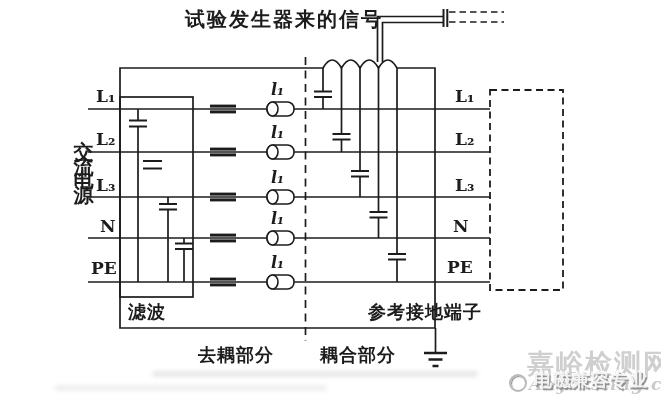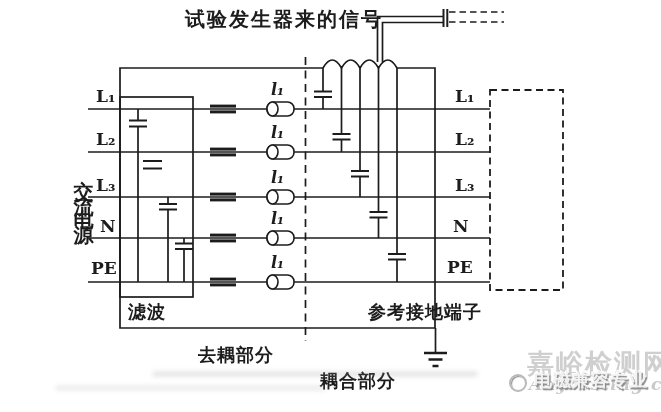--- a/index.html
+++ b/index.html
@@ -1,20 +1,20 @@
 <!DOCTYPE html>
 <html><head>
 <meta charset="utf-8">
 <style>
   html,body{margin:0;padding:0;background:#ffffff;}
   #stage{
     position:relative;width:661px;height:412px;background:#ffffff;
     font-family:"DejaVu Serif","Liberation Serif",serif;color:#1c1c1c;overflow:hidden;
   }
-  .txt{position:absolute;white-space:nowrap;line-height:1.1;text-align:center;}
+  .txt{position:absolute;white-space:nowrap;line-height:1.1;}
   .title{font-size:20px;font-weight:600;letter-spacing:2px;}
   .ac-label{
     font-size:20px;font-weight:600;writing-mode:vertical-rl;text-orientation:upright;
     letter-spacing:15px;
   }
   .line-label{font-size:17px;font-weight:600;}
   .bead-label{font-size:16px;font-style:italic;font-weight:600;}
   .row-label{font-size:18px;font-weight:700;letter-spacing:1px;}
   .caption{font-size:19px;font-weight:600;letter-spacing:1px;}
   .caption .num{color:#3a66cc;padding:0 4px;}
@@ -159,21 +159,21 @@
   <div class="txt bead-label" style="left:271px;top:81px;">l₁</div>
   <div class="txt bead-label" style="left:271px;top:124px;">l₁</div>
   <div class="txt bead-label" style="left:271px;top:169px;">l₁</div>
   <div class="txt bead-label" style="left:271px;top:210px;">l₁</div>
   <div class="txt bead-label" style="left:271px;top:254px;">l₁</div>
 
   <div class="txt row-label" style="left:128px;top:302px;">滤波</div>
   <div class="txt row-label" style="left:198px;top:345px;">去耦部分</div>
 
   <div class="txt row-label" style="left:368px;top:302px;">参考接地端子</div>
-  <div class="txt row-label" style="left:320px;top:345px;margin-top:26px;">耦合部分</div>
+  <div class="txt row-label" style="left:320px;top:345px;">耦合部分</div>
 
 
   <div class="smudge" style="left:152px;top:371px;width:326px;height:6px;"></div>
   <div class="smudge" style="left:55px;top:385px;width:272px;height:6px;opacity:.7;"></div>
 
   <div>
     <div class="txt wm-site" style="left:527px;top:349px;">嘉峪检测网</div>
     <div class="txt wm-domain" style="left:529px;top:375px;">AnyTesting.com</div>
     <div class="wm-ring" style="left:509px;top:374px;"></div>
     <div class="txt wm-overlay" style="left:534px;top:370px;">电磁兼容专业</div>

